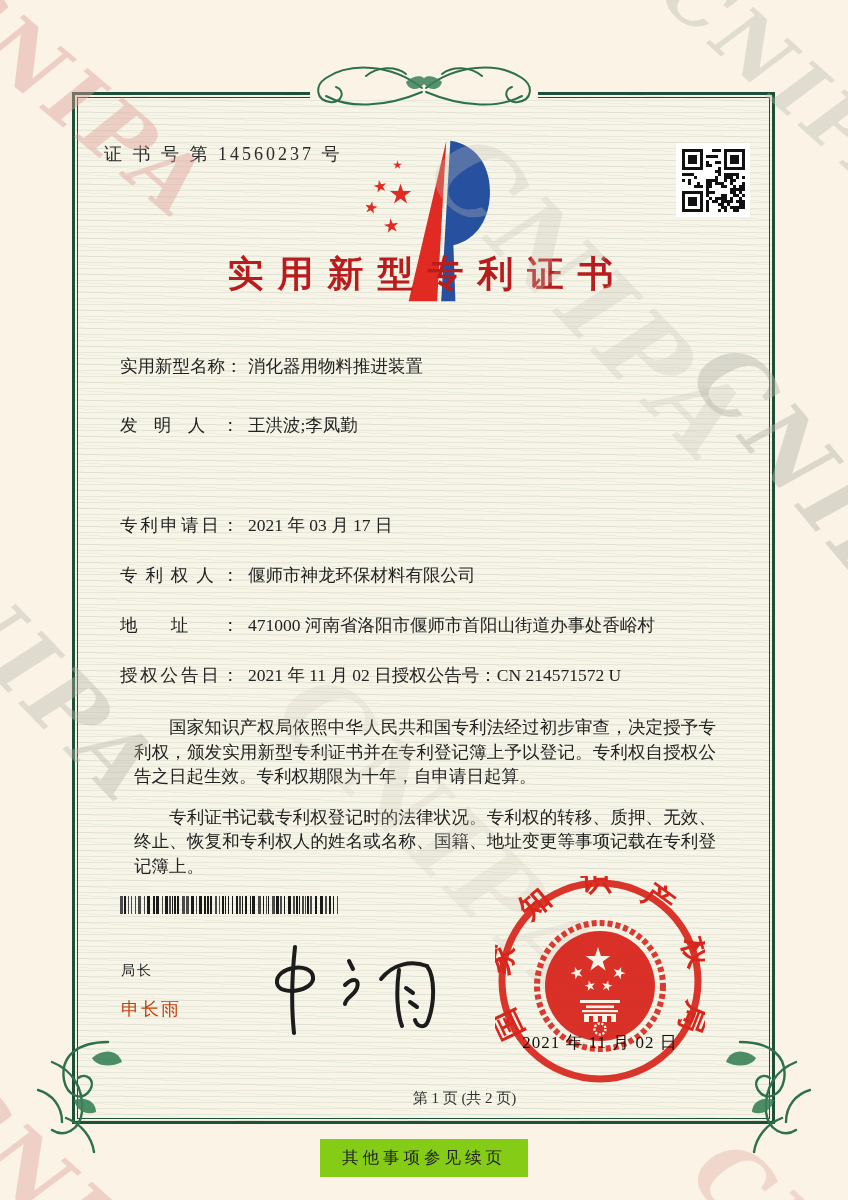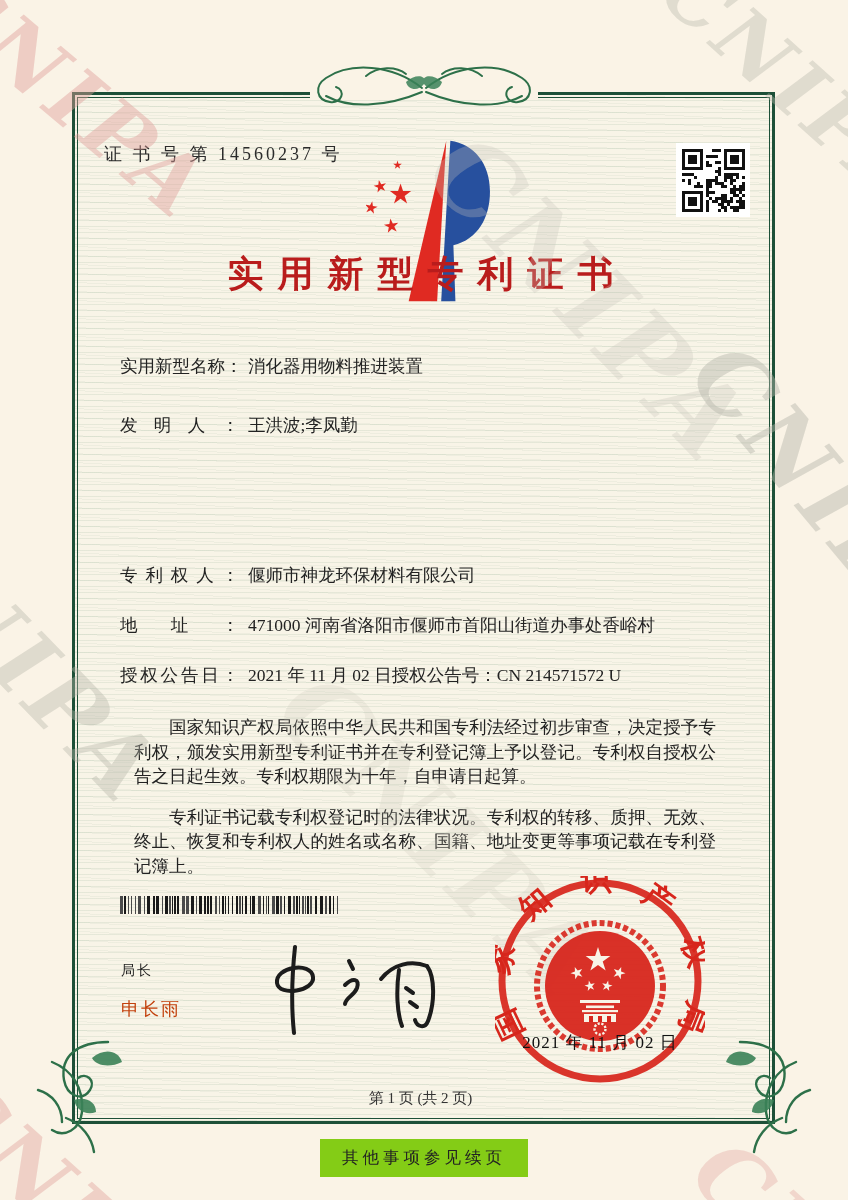--- a/index.html
+++ b/index.html
@@ -40,21 +40,21 @@
   .bodytext p{margin:16px;text-indent:2em;}
 
   
   .barcode{position:absolute;left:120px;top:896px;z-index:2;}
   .signer-title{position:absolute;left:121px;top:962px;font-size:14px;color:#1f1f1f;z-index:2;letter-spacing:2px;text-align:right;}
   .signer-name{position:absolute;left:121px;top:997px;font-size:18px;color:#c2410c;z-index:2;letter-spacing:2px;}
   .signature{position:absolute;left:233px;top:933px;z-index:2;}
   .seal{position:absolute;left:495px;top:876px;z-index:5;}
   .seal-date{position:absolute;left:495px;top:1031px;width:210px;text-align:center;font-size:17px;
              letter-spacing:1px;color:#121212;z-index:6;white-space:nowrap;}
-  .pageno{position:absolute;left:72px;top:1089px;width:697px;text-align:center;font-size:15px;color:#333;z-index:2;}
+  .pageno{position:absolute;left:72px;top:1089px;width:697px;text-align:center;font-size:15px;color:#333;z-index:2;padding-left:44px;}
   .contnote{position:absolute;left:50%;transform:translateX(-50%);top:1139px;background:#84cc16;
             padding:8px 22px;font-size:16.5px;color:#222;z-index:2;letter-spacing:4px;white-space:nowrap;}
 
   .ornament{position:absolute;z-index:2;}
 </style>
 </head>
 <body>
 
 <div class="page">
 
@@ -264,20 +264,23 @@
   </div>
 
   <div class="title">实用新型专利证书</div>
 
   <div class="frow" style="top:354px">
     <span class="flabel">实用新型名称：</span><span class="fvalue">消化器用物料推进装置</span>
   </div>
   <div class="frow" style="top:413px">
     <span class="flabel">发明人：</span><span class="fvalue">王洪波;李凤勤</span>
   </div>
+  <div class="frow" style="top:513px">
+    <span class="flabel">专利申请日：</span><span class="fvalue">2021 年 03 月 17 日</span>
+  </div>
   <div class="frow" style="top:563px">
     <span class="flabel">专利权人：</span><span class="fvalue">偃师市神龙环保材料有限公司</span>
   </div>
   <div class="frow" style="top:613px">
     <span class="flabel">地址：</span><span class="fvalue">471000 河南省洛阳市偃师市首阳山街道办事处香峪村</span>
   </div>
   <div class="frow" style="top:663px">
     <span class="flabel">授权公告日：</span><span class="fvalue">2021 年 11 月 02 日</span><span class="fpair2"><span>授权公告号：</span><span>CN 214571572 U</span></span>
   </div>
 

